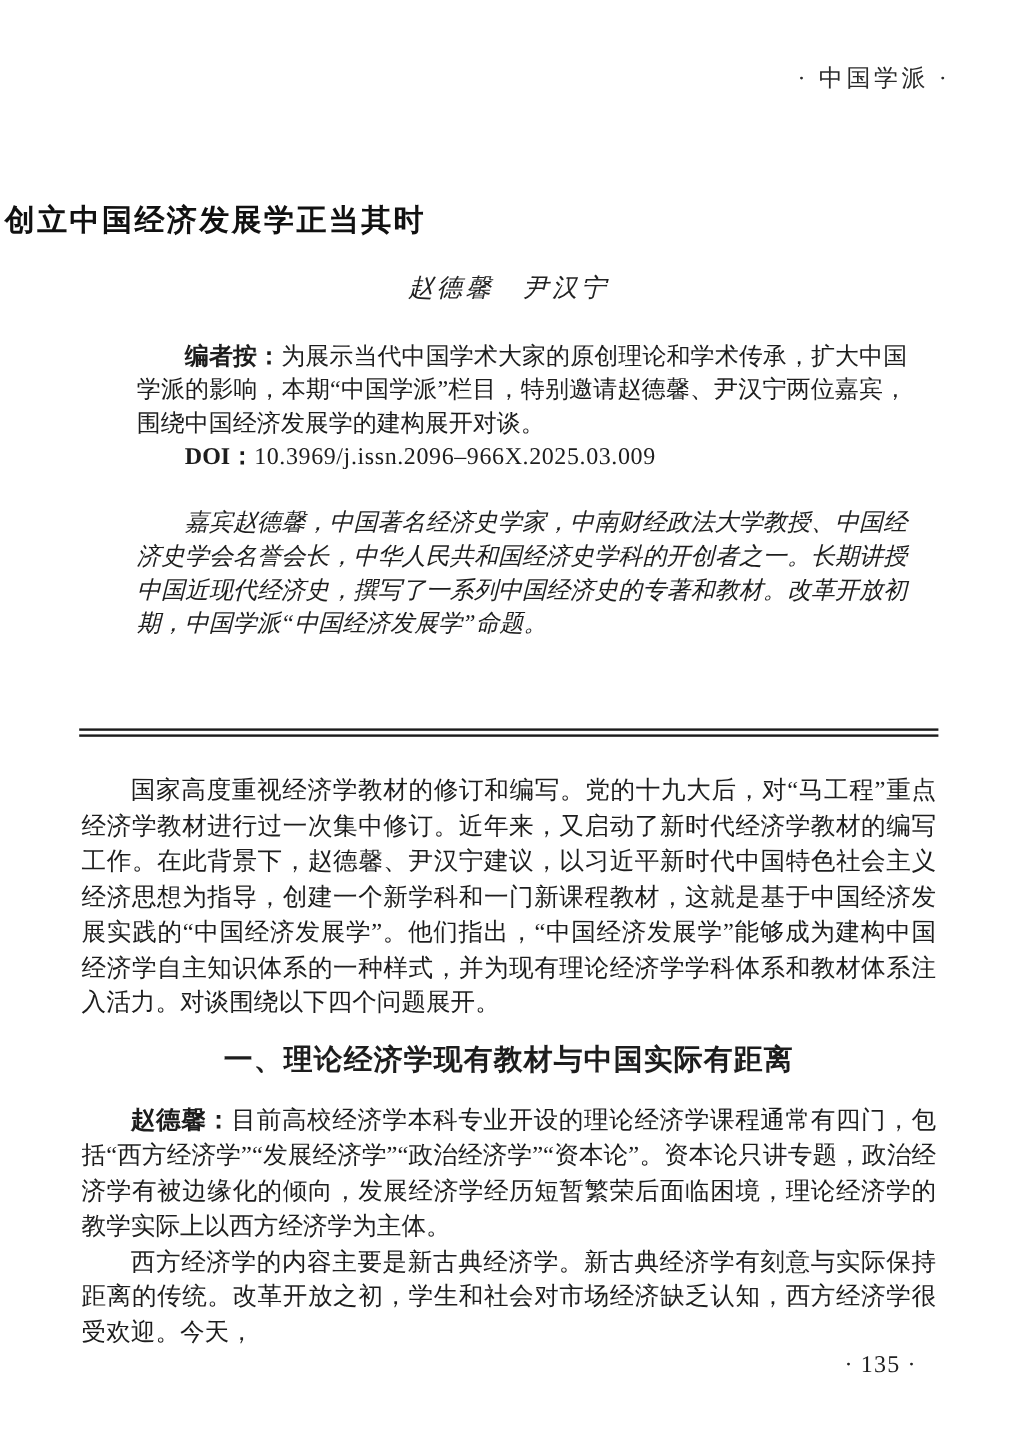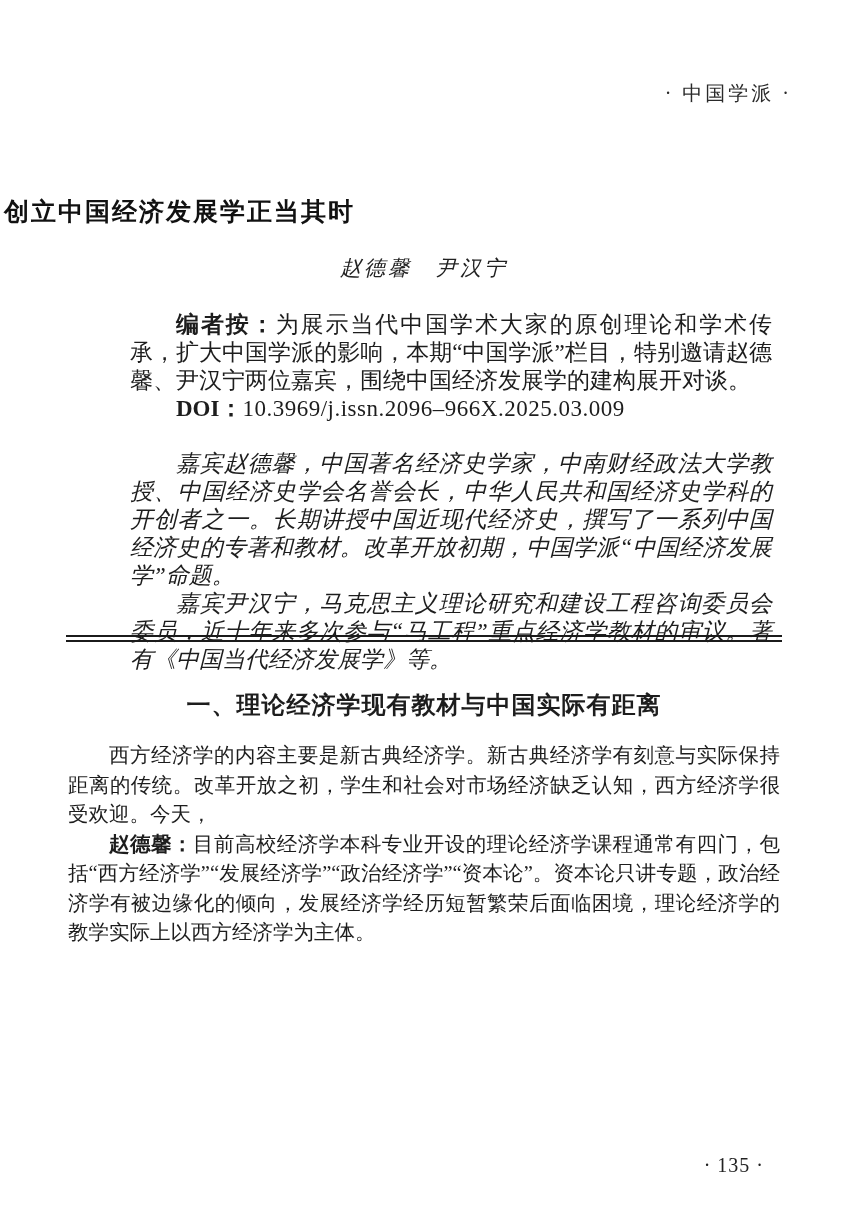--- a/index.html
+++ b/index.html
@@ -4,21 +4,21 @@
 <style>
   html, body {
     margin: 0; padding: 0;
     width: 848px; height: 1210px;
     background: #ffffff;
     font-family: "Liberation Serif", "DejaVu Serif", serif;
     color: #1d1d1d;
     position: relative;
     overflow: hidden;
   }
-  .page { position: absolute; inset: 0; margin-top: 28px; }
+  .page { position: absolute; inset: 0; }
 
   .column-header {
     position: absolute; top: 52px; right: 56px;
     font-size: 20px; letter-spacing: 3px;
     color: #2a2a2a;
   }
 
   .article-title {
     position: absolute; top: 150px; left: 4px; width: 100%;
     text-align: left;
@@ -28,22 +28,22 @@
 
   .authors {
     position: absolute; top: 226px; left: 0; width: 100%;
     text-align: center;
     font-size: 21px; letter-spacing: 3px;
     font-style: italic;
     color: #222;
   }
 
   .intro-block {
-    position: absolute; top: 283px; left: 130px; width: 642px;
-    font-size: 23px; line-height: 28px;
+    position: absolute; top: 283px; left: 114px; width: 642px;
+    font-size: 20px; line-height: 28px;
     text-align: justify;
   }
   .intro-block p { margin: 0; text-indent: 2em; }
   .editor-note-label { font-weight: bold; font-style: normal; }
   .doi-line { text-indent: 2em; margin: 0; }
   .doi-label { font-weight: bold; }
   .doi-value { letter-spacing: 0.5px; }
   .guest-bios { margin-top: 27px; font-style: italic; }
   .guest-bios p { margin: 0; }
 
@@ -96,31 +96,31 @@
 
   <div class="authors">赵德馨　尹汉宁</div>
 
   <div class="intro-block">
     <p><span class="editor-note-label">编者按：</span><span>为展示当代中国学术大家的原创理论和学术传承，扩大中国学派的影响，本期“中国学派”栏目，特别邀请赵德馨、尹汉宁两位嘉宾，围绕中国经济发展学的建构展开对谈。</span></p>
 
     <p class="doi-line"><span class="doi-label">DOI：</span><span class="doi-value">10.3969/j.issn.2096–966X.2025.03.009</span></p>
 
     <div class="guest-bios">
       <p>嘉宾赵德馨，中国著名经济史学家，中南财经政法大学教授、中国经济史学会名誉会长，中华人民共和国经济史学科的开创者之一。长期讲授中国近现代经济史，撰写了一系列中国经济史的专著和教材。改革开放初期，中国学派“中国经济发展学”命题。</p>
-      <p>嘉宾尹汉宁，马克思主义理论研究和建设工程咨询委员会委员，近十年来多次参与“马工程”重点经济学教材的审议。著有《中国当代经济发展学》等。</p>
     </div>
   </div>
 
   <div class="double-rule"></div>
 
   <div class="body-block">
+    <p>国家高度重视经济学教材的修订和编写。党的十九大后，对“马工程”重点经济学教材进行过一次集中修订。近年来，又启动了新时代经济学教材的编写工作。在此背景下，赵德馨、尹汉宁建议，以习近平新时代中国特色社会主义经济思想为指导，创建一个新学科和一门新课程教材，这就是基于中国经济发展实践的“中国经济发展学”。他们指出，“中国经济发展学”能够成为建构中国经济学自主知识体系的一种样式，并为现有理论经济学学科体系和教材体系注入活力。对谈围绕以下四个问题展开。</p>
 
     <p class="section-heading">一、理论经济学现有教材与中国实际有距离</p>
 
+    <p><span class="speaker-label">赵德馨：</span><span>目前高校经济学本科专业开设的理论经济学课程通常有四门，包括“西方经济学”“发展经济学”“政治经济学”“资本论”。资本论只讲专题，政治经济学有被边缘化的倾向，发展经济学经历短暂繁荣后面临困境，理论经济学的教学实际上以西方经济学为主体。</span></p>
+
     <p>西方经济学的内容主要是新古典经济学。新古典经济学有刻意与实际保持距离的传统。改革开放之初，学生和社会对市场经济缺乏认知，西方经济学很受欢迎。今天，</p>
-
-    <p><span class="speaker-label">赵德馨：</span><span>目前高校经济学本科专业开设的理论经济学课程通常有四门，包括“西方经济学”“发展经济学”“政治经济学”“资本论”。资本论只讲专题，政治经济学有被边缘化的倾向，发展经济学经历短暂繁荣后面临困境，理论经济学的教学实际上以西方经济学为主体。</span></p>
   </div>
 
   <div class="page-number">· 135 ·</div>
 
 
 </div>
 
 </body></html>

